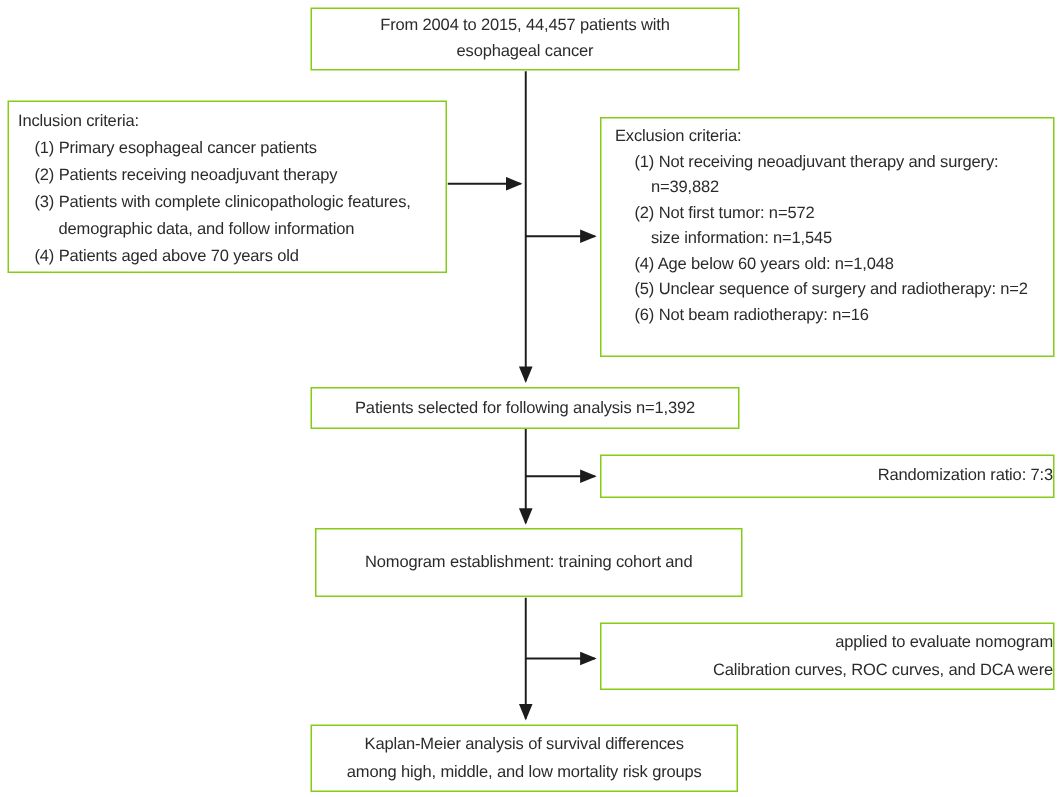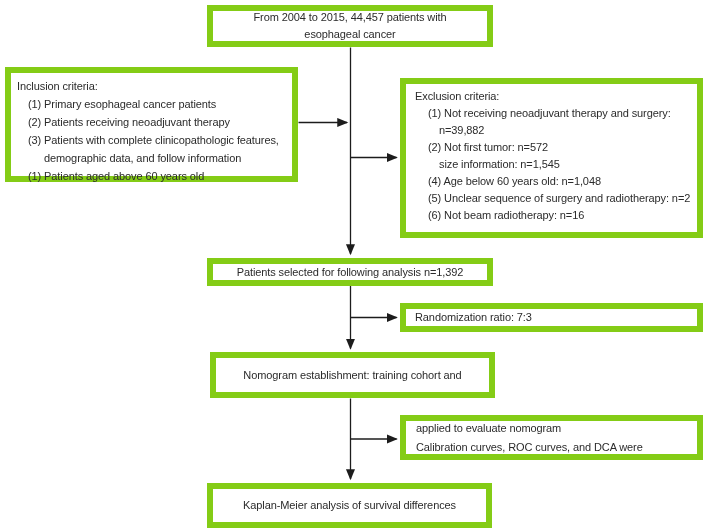--- a/index.html
+++ b/index.html
@@ -3,30 +3,30 @@
 <meta charset="utf-8">
 <style>
   html,body{margin:0;padding:0;background:#fff;}
   .stage{
     position:relative;width:705px;height:531px;background:#ffffff;
     font-family:"Liberation Sans", sans-serif;
     font-size:11px;color:#2b2b2b;letter-spacing:-0.1px;
     overflow:hidden;
   }
   .box{
-    position:absolute;background:#fff;border:6px solid #84cc16;
+    position:absolute;background:#fff;border:1px solid #84cc16;
     box-sizing:border-box;
   }
   .centered{
     display:flex;flex-direction:column;justify-content:center;
     text-align:center;line-height:17px;
   }
   .leftflex{
     display:flex;flex-direction:column;justify-content:center;
-    text-align:left;line-height:19px;
+    text-align:left;line-height:19px;align-items:flex-end;
   }
   .listbox{padding-top:4px;}
   .ln{white-space:nowrap;}
   
   .inc .ln{line-height:18px;padding-left:6px;}
   .inc .item{padding-left:17px;}
   .inc .cont{padding-left:33px;}
   
   .exc .ln{line-height:17px;padding-left:9px;}
   .exc .item{padding-left:22px;}
@@ -68,21 +68,21 @@
     <div class="ln">From 2004 to 2015, 44,457 patients with</div>
     <div class="ln">esophageal cancer</div>
   </div>
 
   <div class="box b-inclusion listbox inc">
     <div class="ln">Inclusion criteria:</div>
     <div class="ln item">(1) Primary esophageal cancer patients</div>
     <div class="ln item">(2) Patients receiving neoadjuvant therapy</div>
     <div class="ln item">(3) Patients with complete clinicopathologic features,</div>
     <div class="ln cont">demographic data, and follow information</div>
-    <div class="ln item">(1) Patients aged above 60 years old</div>
+    <div class="ln item">(4) Patients aged above 70 years old</div>
   </div>
 
   <div class="box b-exclusion listbox exc">
     <div class="ln">Exclusion criteria:</div>
     <div class="ln item">(1) Not receiving neoadjuvant therapy and surgery:</div>
     <div class="ln cont">n=39,882</div>
     <div class="ln item">(2) Not first tumor: n=572</div>
     <div class="ln cont">size information: n=1,545</div>
     <div class="ln item">(4) Age below 60 years old: n=1,048</div>
     <div class="ln item">(5) Unclear sequence of surgery and radiotherapy: n=2</div>
@@ -101,15 +101,16 @@
     <div class="ln">Nomogram establishment: training cohort and</div>
   </div>
 
   <div class="box b-calibration leftflex">
     <div class="ln">applied to evaluate nomogram</div>
     <div class="ln">Calibration curves, ROC curves, and DCA were</div>
   </div>
 
   <div class="box b-kaplan centered">
     <div class="ln">Kaplan-Meier analysis of survival differences</div>
+    <div class="ln">among high, middle, and low mortality risk groups</div>
   </div>
 
 </div>
 
 </body></html>

